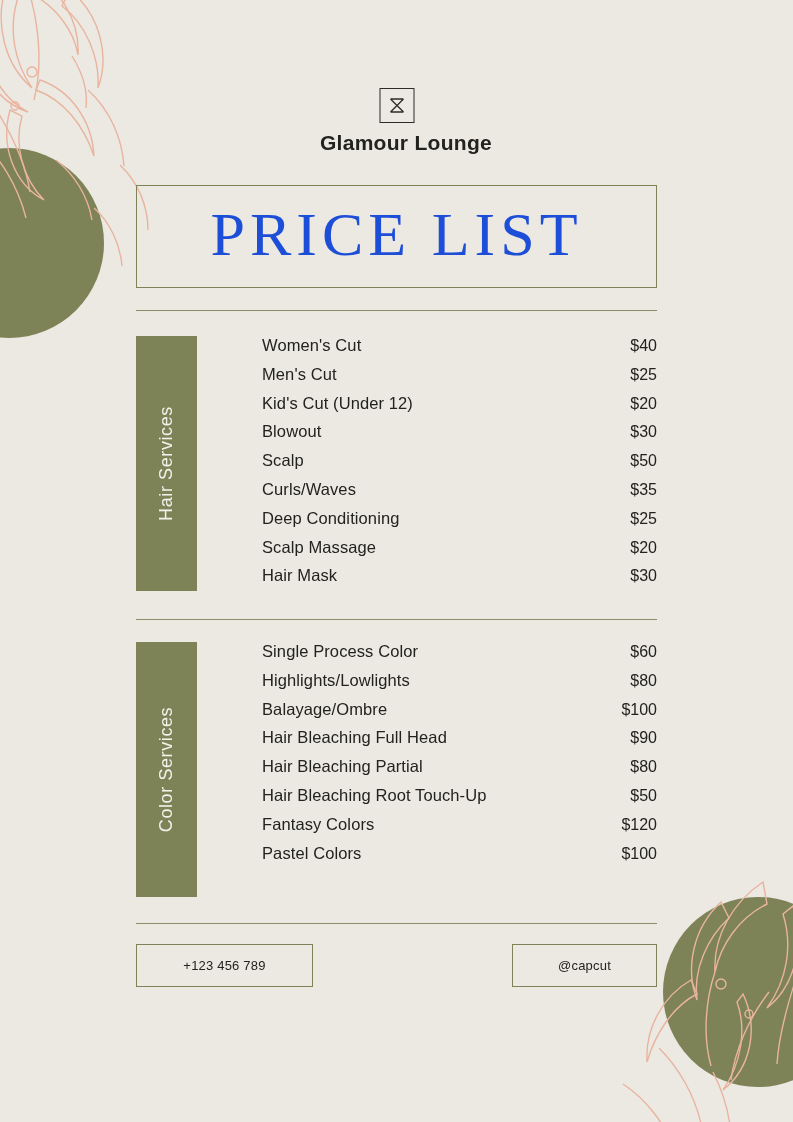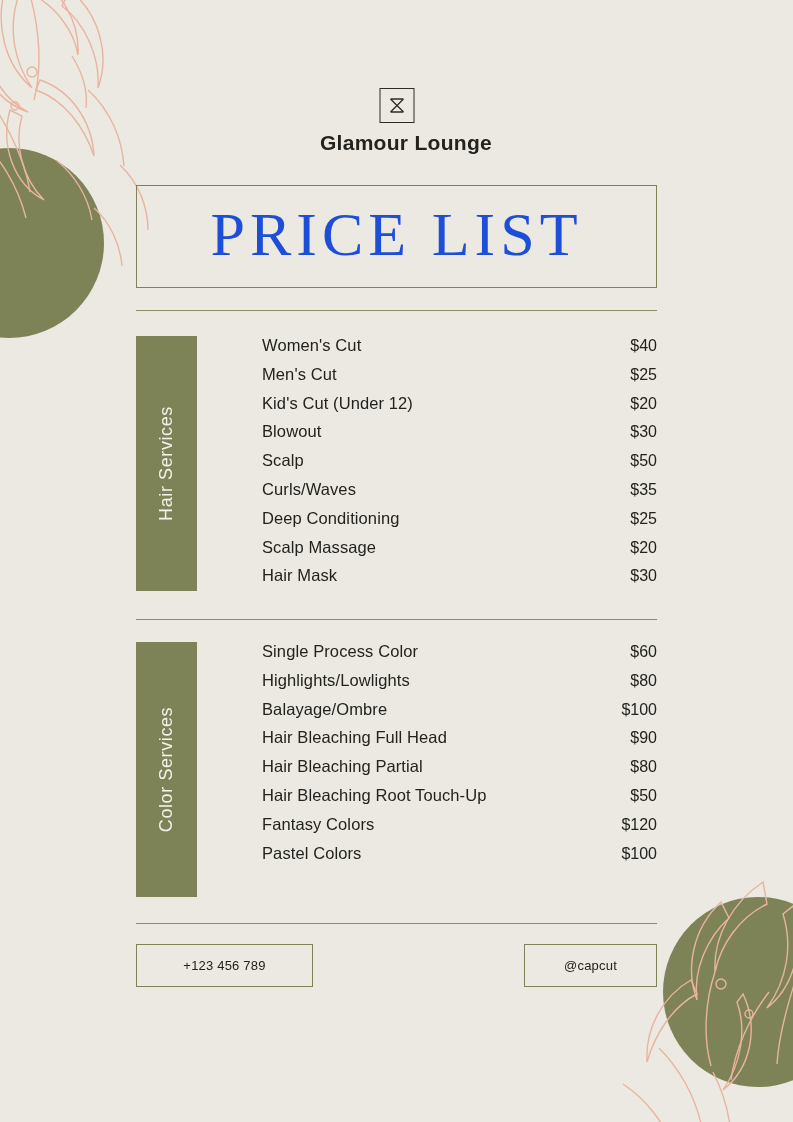--- a/index.html
+++ b/index.html
@@ -162,21 +162,21 @@
     height: 43px;
     display: flex;
     align-items: center;
     justify-content: center;
     font-size: 13px;
     color: #22231f;
     letter-spacing: 0.2px;
   }
   .fb-1 { width: 177px; }
   .fb-2 { width: 177px; }
-  .fb-3 { width: 133px; }
+  .fb-3 { width: 145px; }
 </style>
 </head>
 <body>
 
 <div class="page">
 
   <div class="deco circle-tl"></div>
   <div class="deco circle-br"></div>
 
   <svg class="floral floral-tl" width="270" height="330" viewBox="0 0 270 330">

